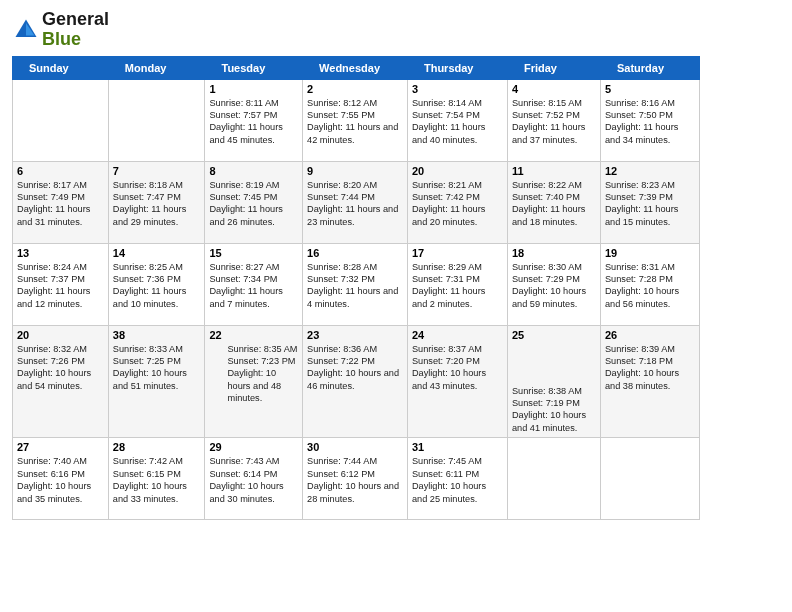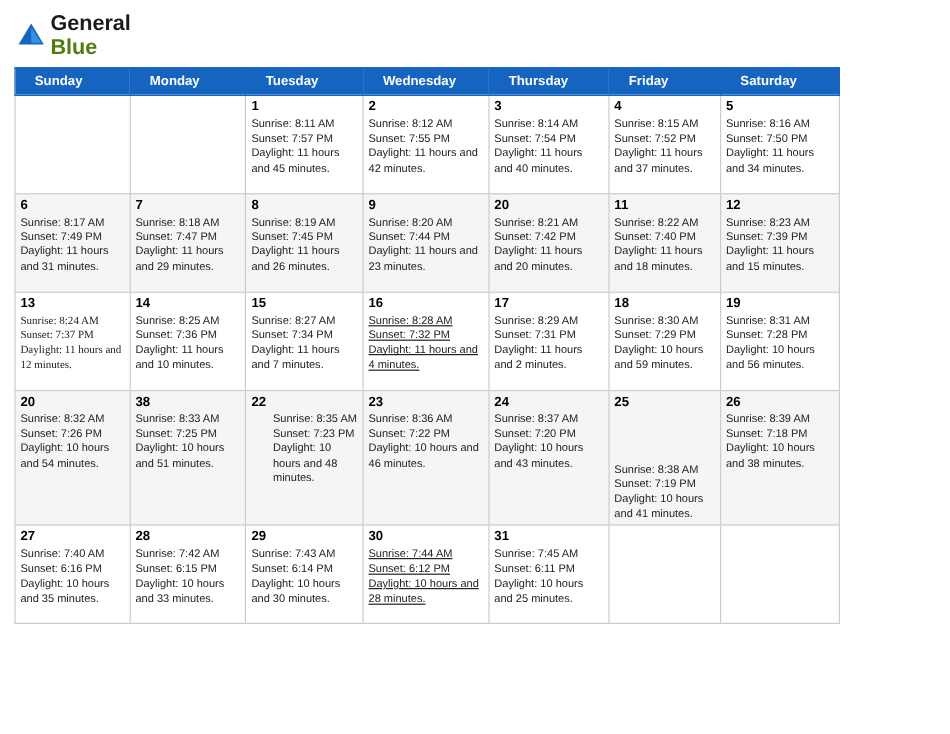--- a/index.html
+++ b/index.html
@@ -196,39 +196,39 @@
           <td>
             <div class="day-num">12</div>
             <div class="day-info" style="white-space: pre-line;">Sunrise: 8:23 AM
 Sunset: 7:39 PM
 Daylight: 11 hours and 15 minutes.</div>
           </td>
         </tr>
         <tr>
           <td>
             <div class="day-num">13</div>
-            <div class="day-info" style="white-space: pre-line; font-family: Liberation Serif, serif;">Sunrise: 8:24 AM
+            <div class="day-info" style="white-space: pre-line;">Sunrise: 8:24 AM
 Sunset: 7:37 PM
 Daylight: 11 hours and 12 minutes.</div>
           </td>
           <td>
             <div class="day-num">14</div>
             <div class="day-info" style="white-space: pre-line;">Sunrise: 8:25 AM
 Sunset: 7:36 PM
 Daylight: 11 hours and 10 minutes.</div>
           </td>
           <td>
             <div class="day-num">15</div>
             <div class="day-info" style="white-space: pre-line;">Sunrise: 8:27 AM
 Sunset: 7:34 PM
 Daylight: 11 hours and 7 minutes.</div>
           </td>
           <td>
             <div class="day-num">16</div>
-            <div class="day-info" style="white-space: pre-line; text-decoration: underline;">Sunrise: 8:28 AM
+            <div class="day-info" style="white-space: pre-line;">Sunrise: 8:28 AM
 Sunset: 7:32 PM
 Daylight: 11 hours and 4 minutes.</div>
           </td>
           <td>
             <div class="day-num">17</div>
             <div class="day-info" style="white-space: pre-line;">Sunrise: 8:29 AM
 Sunset: 7:31 PM
 Daylight: 11 hours and 2 minutes.</div>
           </td>
           <td>
@@ -302,21 +302,21 @@
 Daylight: 10 hours and 33 minutes.</div>
           </td>
           <td>
             <div class="day-num">29</div>
             <div class="day-info" style="white-space: pre-line;">Sunrise: 7:43 AM
 Sunset: 6:14 PM
 Daylight: 10 hours and 30 minutes.</div>
           </td>
           <td>
             <div class="day-num">30</div>
-            <div class="day-info" style="white-space: pre-line; text-decoration: underline;">Sunrise: 7:44 AM
+            <div class="day-info" style="white-space: pre-line;">Sunrise: 7:44 AM
 Sunset: 6:12 PM
 Daylight: 10 hours and 28 minutes.</div>
           </td>
           <td>
             <div class="day-num">31</div>
             <div class="day-info" style="white-space: pre-line;">Sunrise: 7:45 AM
 Sunset: 6:11 PM
 Daylight: 10 hours and 25 minutes.</div>
           </td>
           <td class="empty"></td>

